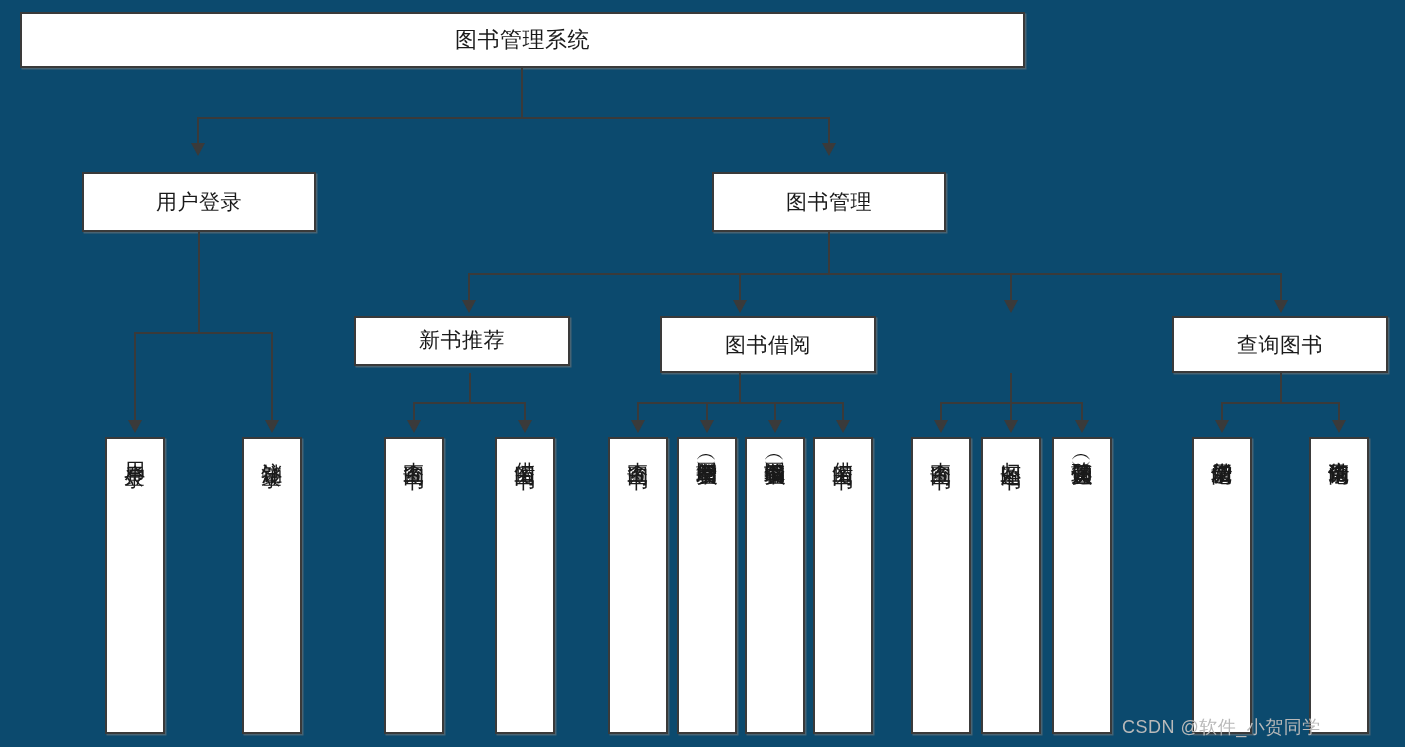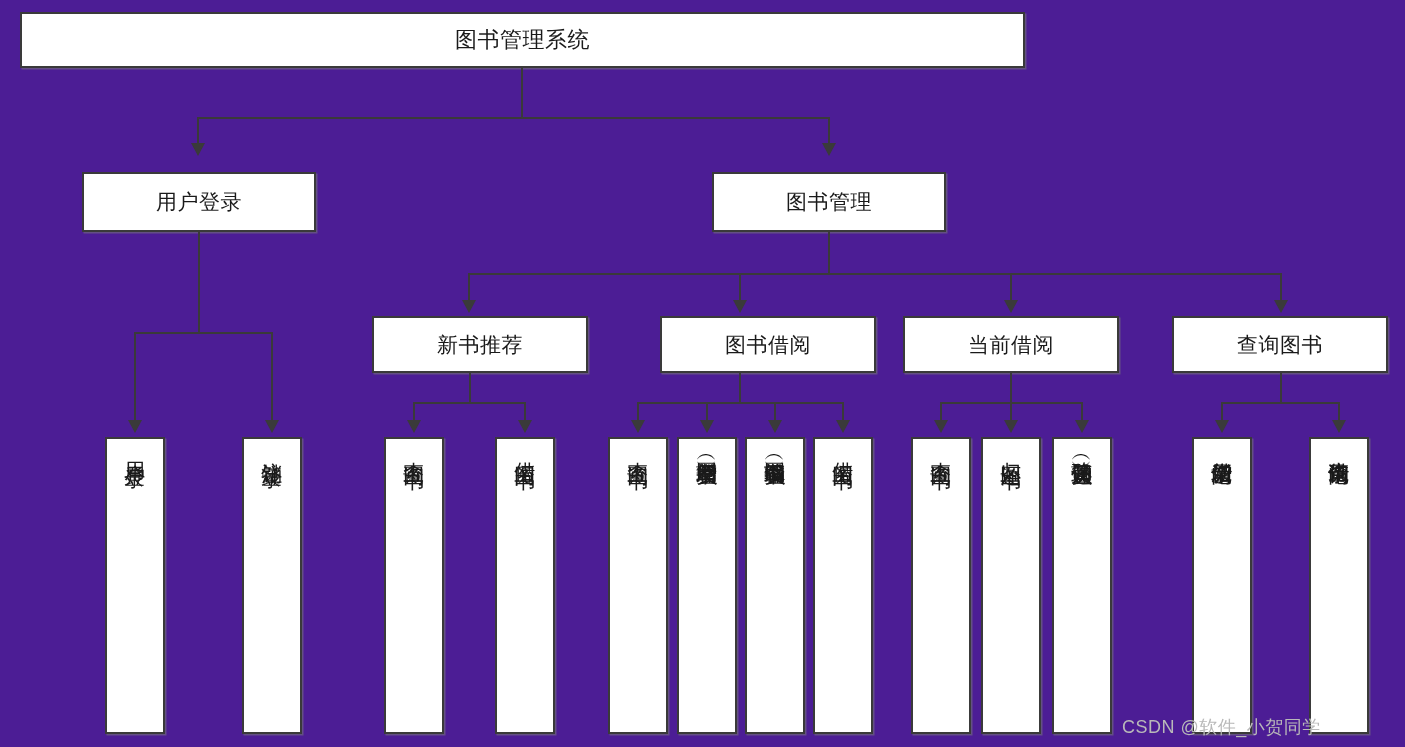--- a/index.html
+++ b/index.html
@@ -8,21 +8,21 @@
     padding: 0;
     background: #ffffff;
   }
   body {
     font-family: "Liberation Sans", "DejaVu Sans", sans-serif;
   }
   #canvas {
     position: relative;
     width: 1405px;
     height: 747px;
-    background: #4c1d95;
+    background: #0c4a6e;
     overflow: hidden;
   }
   
   .node {
     position: absolute;
     box-sizing: border-box;
     background: #ffffff;
     border: 2px solid #3a3a3a;
     display: flex;
     align-items: center;
@@ -122,28 +122,25 @@
   <div class="hline" style="left:469px; top:273px; width:812px;"></div>
   <div class="vline" style="left:468px; top:273px; height:29px;"></div>
   <div class="arrow" style="left:462px; top:300px;"></div>
   <div class="vline" style="left:739px; top:273px; height:29px;"></div>
   <div class="arrow" style="left:733px; top:300px;"></div>
   <div class="vline" style="left:1010px; top:273px; height:29px;"></div>
   <div class="arrow" style="left:1004px; top:300px;"></div>
   <div class="vline" style="left:1280px; top:273px; height:29px;"></div>
   <div class="arrow" style="left:1274px; top:300px;"></div>
 
-  <div class="node horiz" id="node-new-book-rec" style="left:372px; top:316px; width:216px; height:57px;">
+  <div class="node horiz" id="node-new-book-rec" style="left:354px; top:316px; width:216px; height:50px;font-family:Liberation Serif, serif;">
     <span class="label">新书推荐</span>
   </div>
   <div class="node horiz" id="node-book-borrow" style="left:660px; top:316px; width:216px; height:57px;">
     <span class="label">图书借阅</span>
-  </div>
-  <div class="node horiz" id="node-current-borrow" style="left:903px; top:316px; width:216px; height:57px;">
-    <span class="label">当前借阅</span>
   </div>
   <div class="node horiz" id="node-borrow-record" style="left:1172px; top:316px; width:216px; height:57px;">
     <span class="label">查询图书</span>
   </div>
 
   <div class="vline" style="left:469px; top:373px; height:30px;"></div>
   <div class="hline" style="left:414px; top:402px; width:111px;"></div>
   <div class="vline" style="left:413px; top:402px; height:20px;"></div>
   <div class="arrow" style="left:407px; top:420px;"></div>
   <div class="vline" style="left:524px; top:402px; height:20px;"></div>

